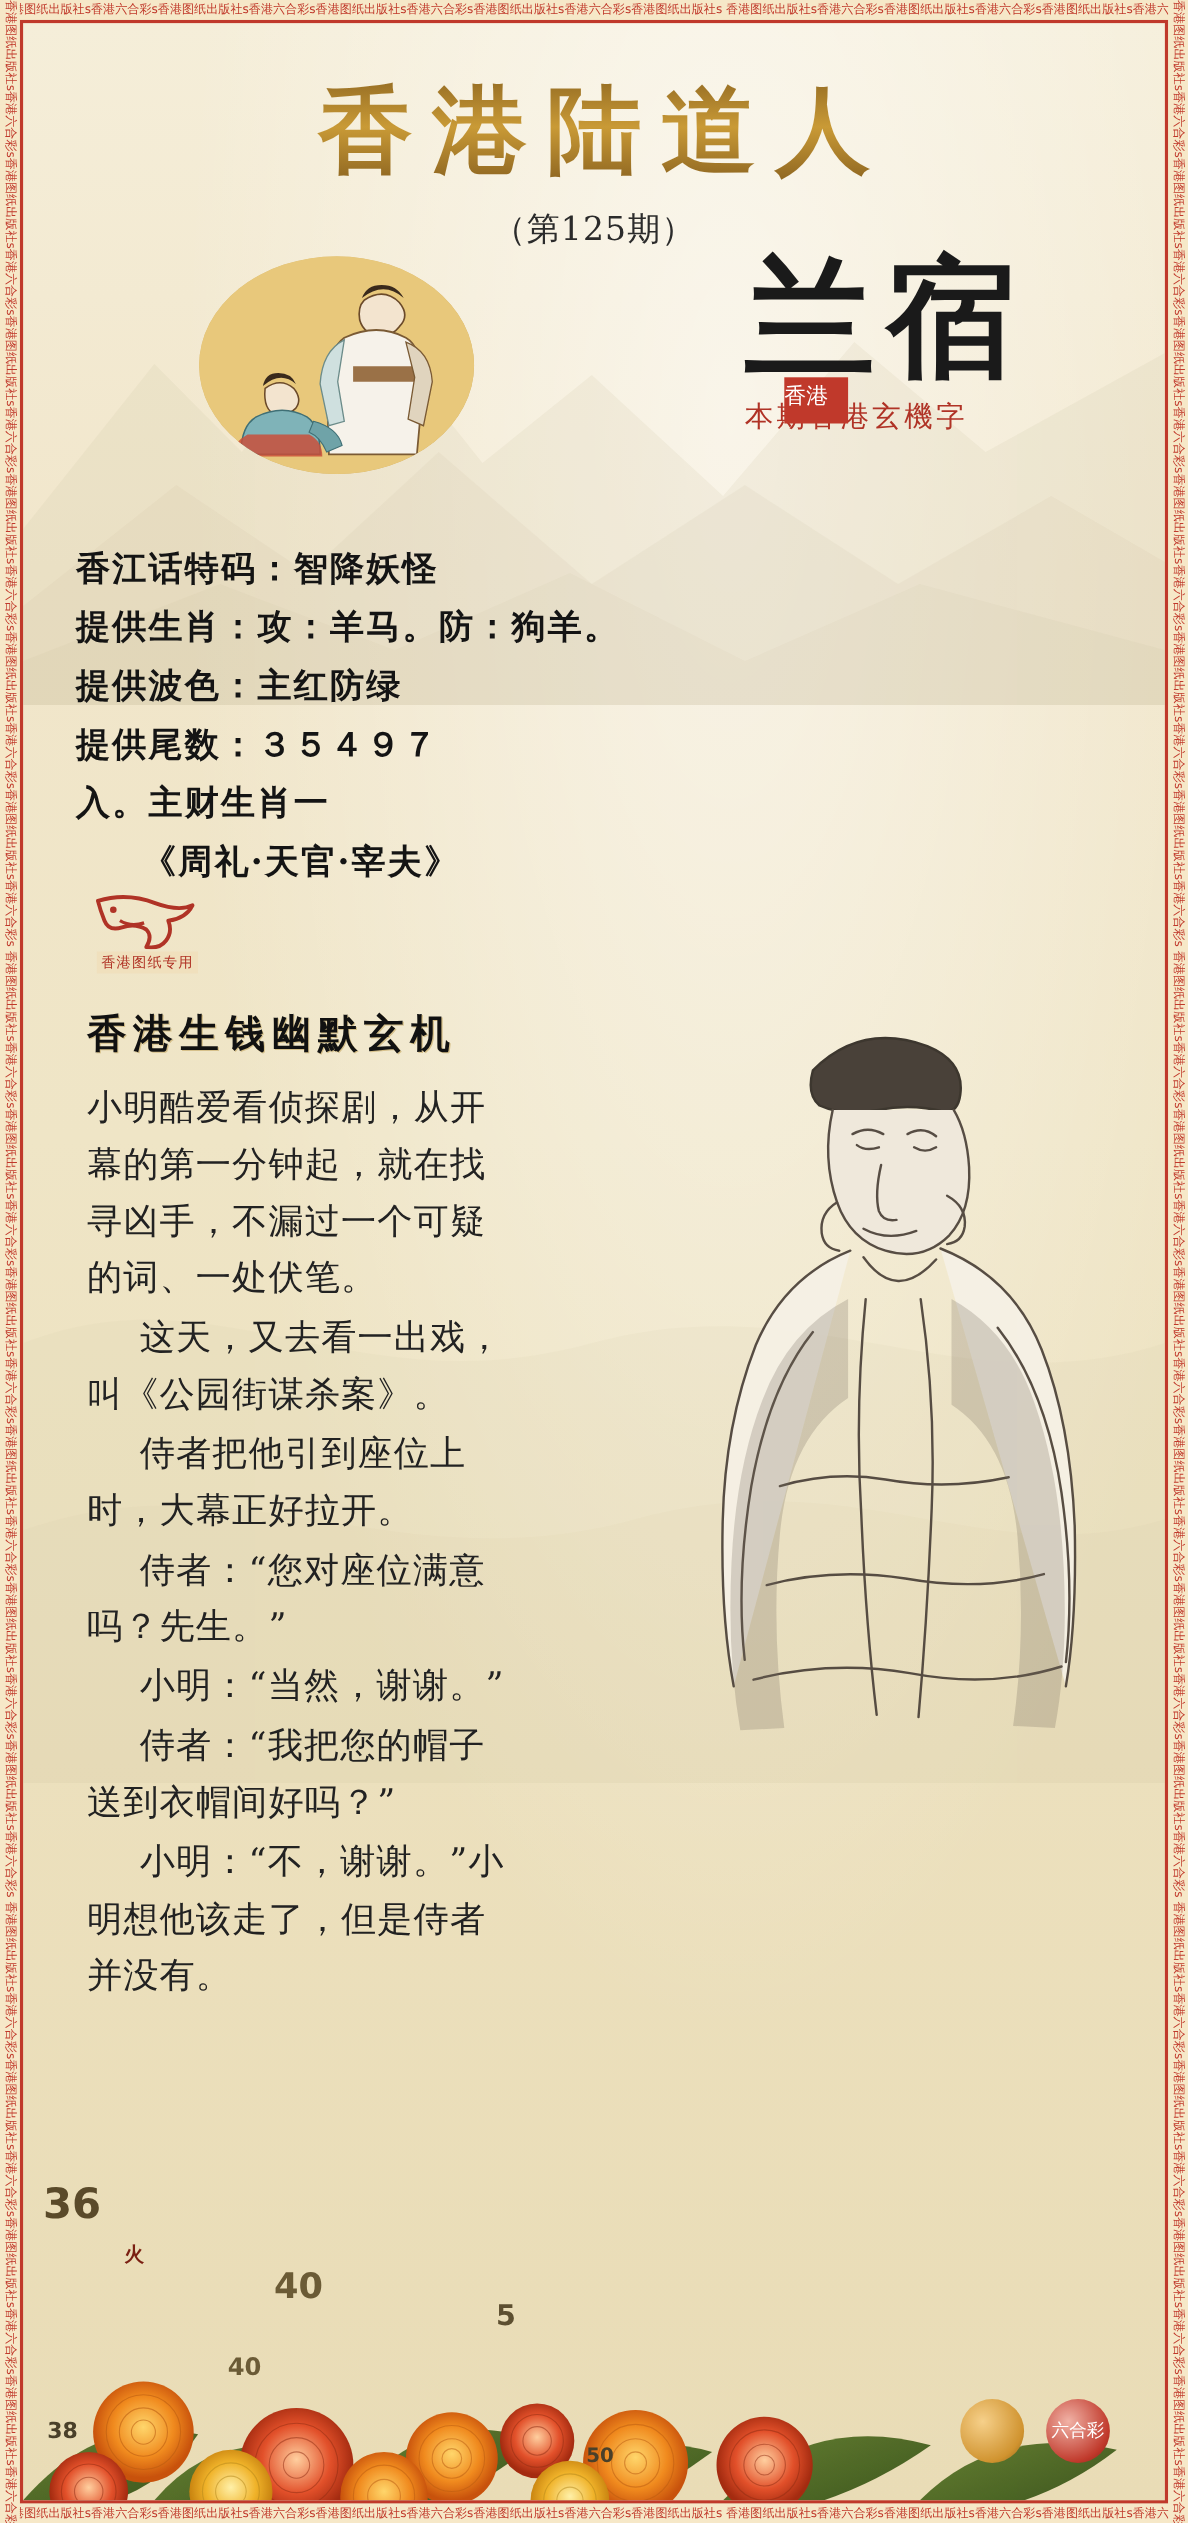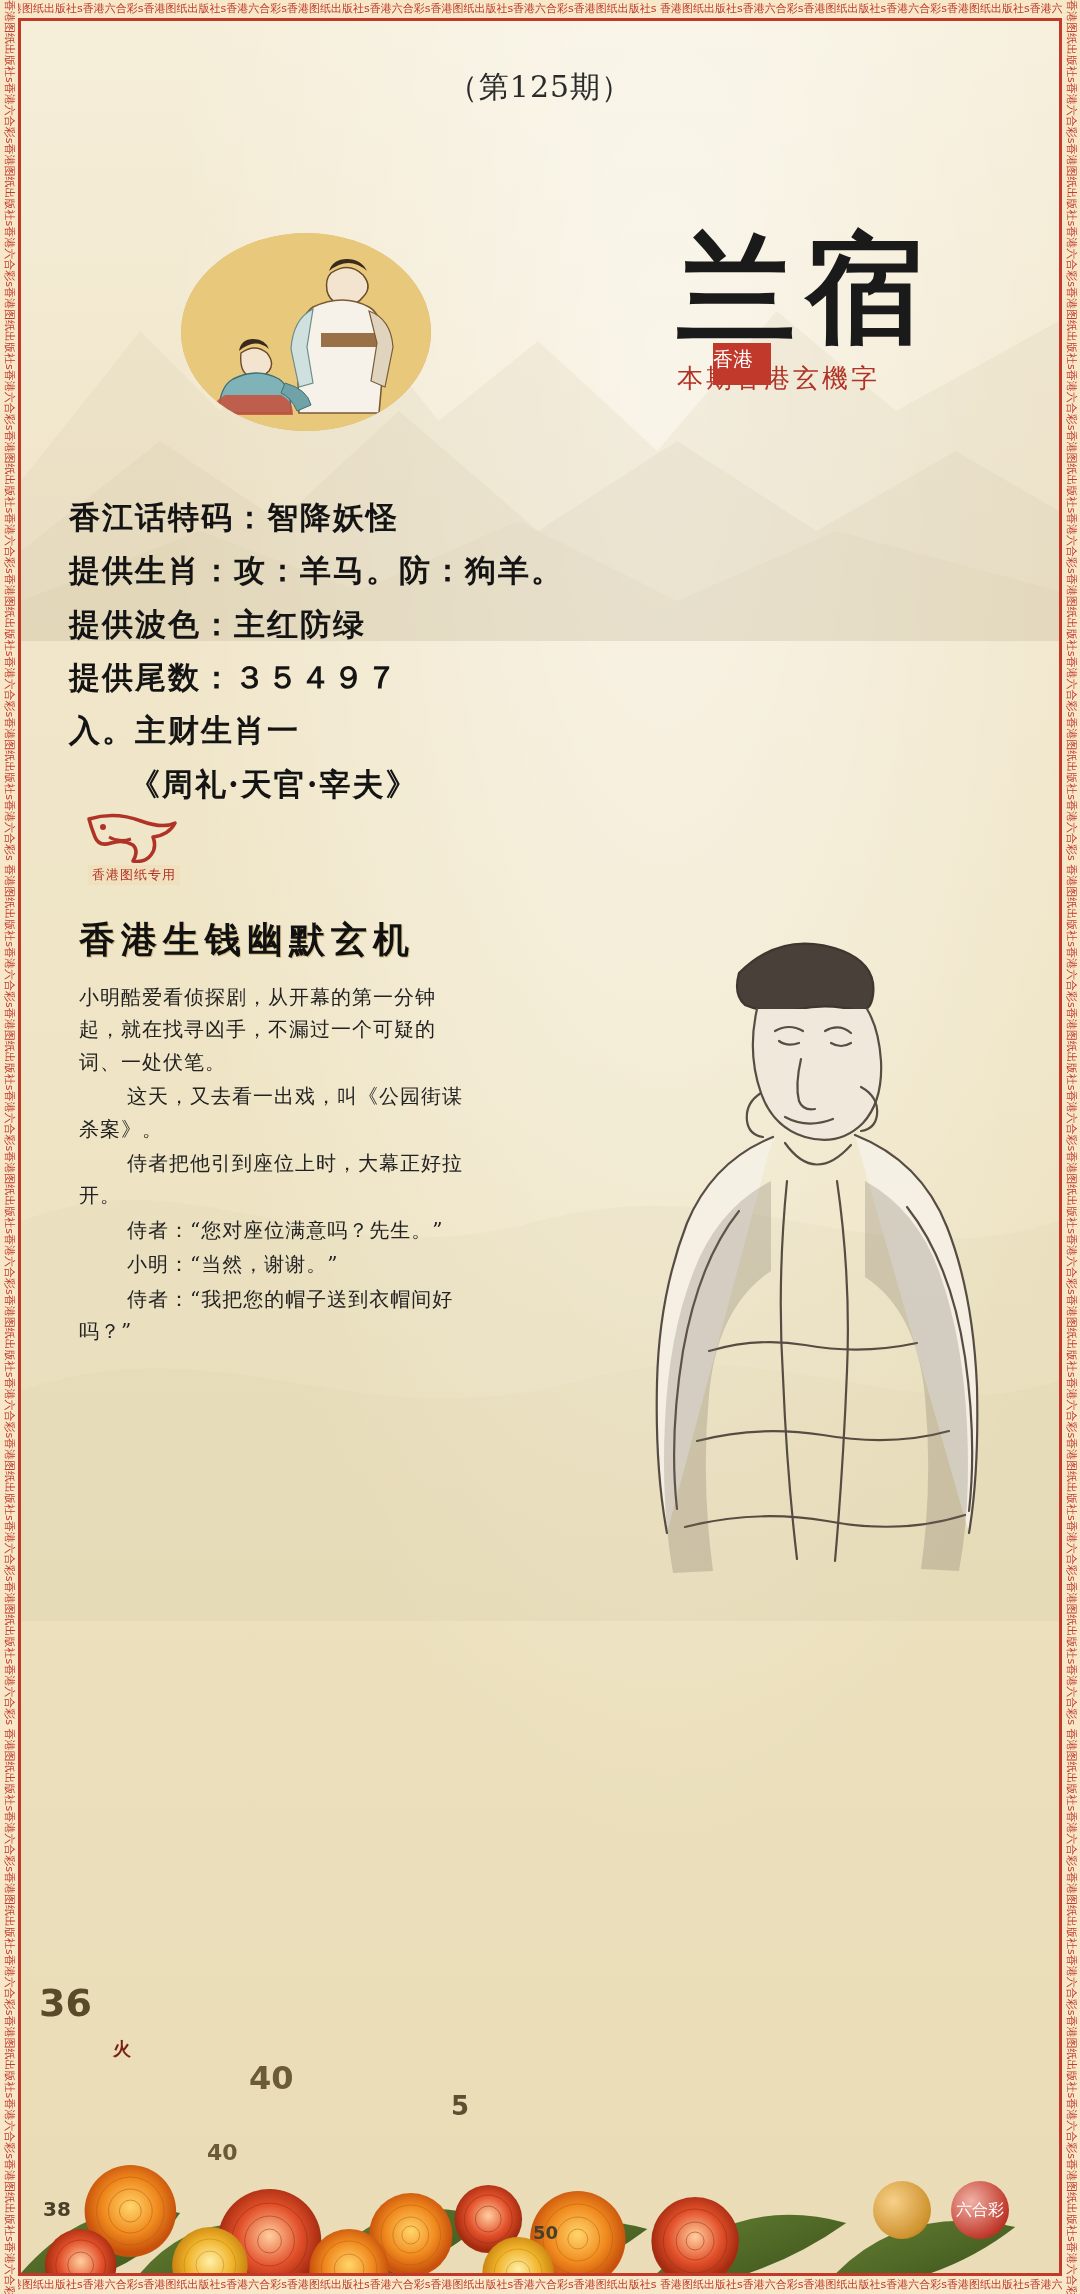--- a/index.html
+++ b/index.html
@@ -222,21 +222,21 @@
     font-weight: bold;
     color: #111;
     letter-spacing: 6px;
     text-shadow: 1px 1px 0 #d6c08a;
   }
   .humor-body {
     position: absolute;
     left: 58px; top: 960px;
     width: 390px;
     font-family: "DejaVu Serif", serif;
-    font-size: 20px;
+    font-size: 32px;
     color: #222;
     line-height: 1.62;
     letter-spacing: 1px;
   }
   .humor-body p {
     margin: 0 0 2px 0;
   }
   .humor-body p.ind {
     text-indent: 48px;
   }
@@ -313,20 +313,21 @@
       <path d="M0 470 L140 360 L260 440 L380 330 L520 450 L660 360 L800 450 L940 370 L1044 430 L1044 560 L0 560 Z" fill="#c3b897" opacity="0.5"></path>
       <path d="M0 520 L180 450 L340 510 L500 440 L660 520 L820 450 L1044 510 L1044 560 L0 560 Z" fill="#b7ab88" opacity="0.45"></path>
     </svg>
 
     <svg class="mist" viewBox="0 0 1044 700" preserveAspectRatio="none">
       <path d="M0 300 C180 230 300 360 520 300 C720 245 860 360 1044 300 L1044 700 L0 700 Z" fill="#d8cfae" opacity="0.5"></path>
       <path d="M0 470 C200 400 340 520 560 460 C760 405 880 510 1044 460 L1044 700 L0 700 Z" fill="#cfc49e" opacity="0.45"></path>
     </svg>
 
     <div class="title-wrap">
+      <div class="main-title">香港陆道人</div>
       <div class="issue">（第125期）</div>
     </div>
 
     <div class="oval">
       <svg viewBox="0 0 250 198" width="250" height="198">
         <ellipse cx="125" cy="99" rx="125" ry="99" fill="#e8c87b"></ellipse>
 
         <path d="M150 40 q18 -12 32 2 q10 12 0 22 q-6 8 -16 8 q-16 0 -20 -14 q-2 -12 4 -18 Z" fill="#f3e4cf" stroke="#6b4a2a" stroke-width="1.5"></path>
         <path d="M148 38 q20 -16 38 0 q-6 -12 -20 -12 q-14 0 -18 12 Z" fill="#3a2a1c"></path>
         <path d="M132 74 q30 -14 56 0 q14 8 16 40 l-6 66 l-80 0 l-2 -66 q2 -30 16 -40 Z" fill="#f6f2ea" stroke="#7a5a34" stroke-width="1.6"></path>
@@ -396,20 +397,21 @@
     </svg>
 
     <div class="humor-title">香港生钱幽默玄机</div>
     <div class="humor-body">
       <p>小明酷爱看侦探剧，从开幕的第一分钟起，就在找寻凶手，不漏过一个可疑的词、一处伏笔。</p>
       <p class="ind">这天，又去看一出戏，叫《公园街谋杀案》。</p>
       <p class="ind">侍者把他引到座位上时，大幕正好拉开。</p>
       <p class="ind">侍者：“您对座位满意吗？先生。”</p>
       <p class="ind">小明：“当然，谢谢。”</p>
       <p class="ind">侍者：“我把您的帽子送到衣帽间好吗？”</p>
+      <p class="ind">小明：“不，谢谢。”小明想他该走了，但是侍者并没有。</p>
     </div>
 
     <svg class="flowers" viewBox="0 0 1044 300" preserveAspectRatio="none">
       <defs>
         <radialGradient id="fo" cx="50%" cy="45%">
           <stop offset="0%" stop-color="#ffd66b"></stop>
             <stop offset="60%" stop-color="#f08a1e"></stop>
             <stop offset="100%" stop-color="#c8520c"></stop>
         </radialGradient>
         <radialGradient id="fr" cx="50%" cy="45%">

